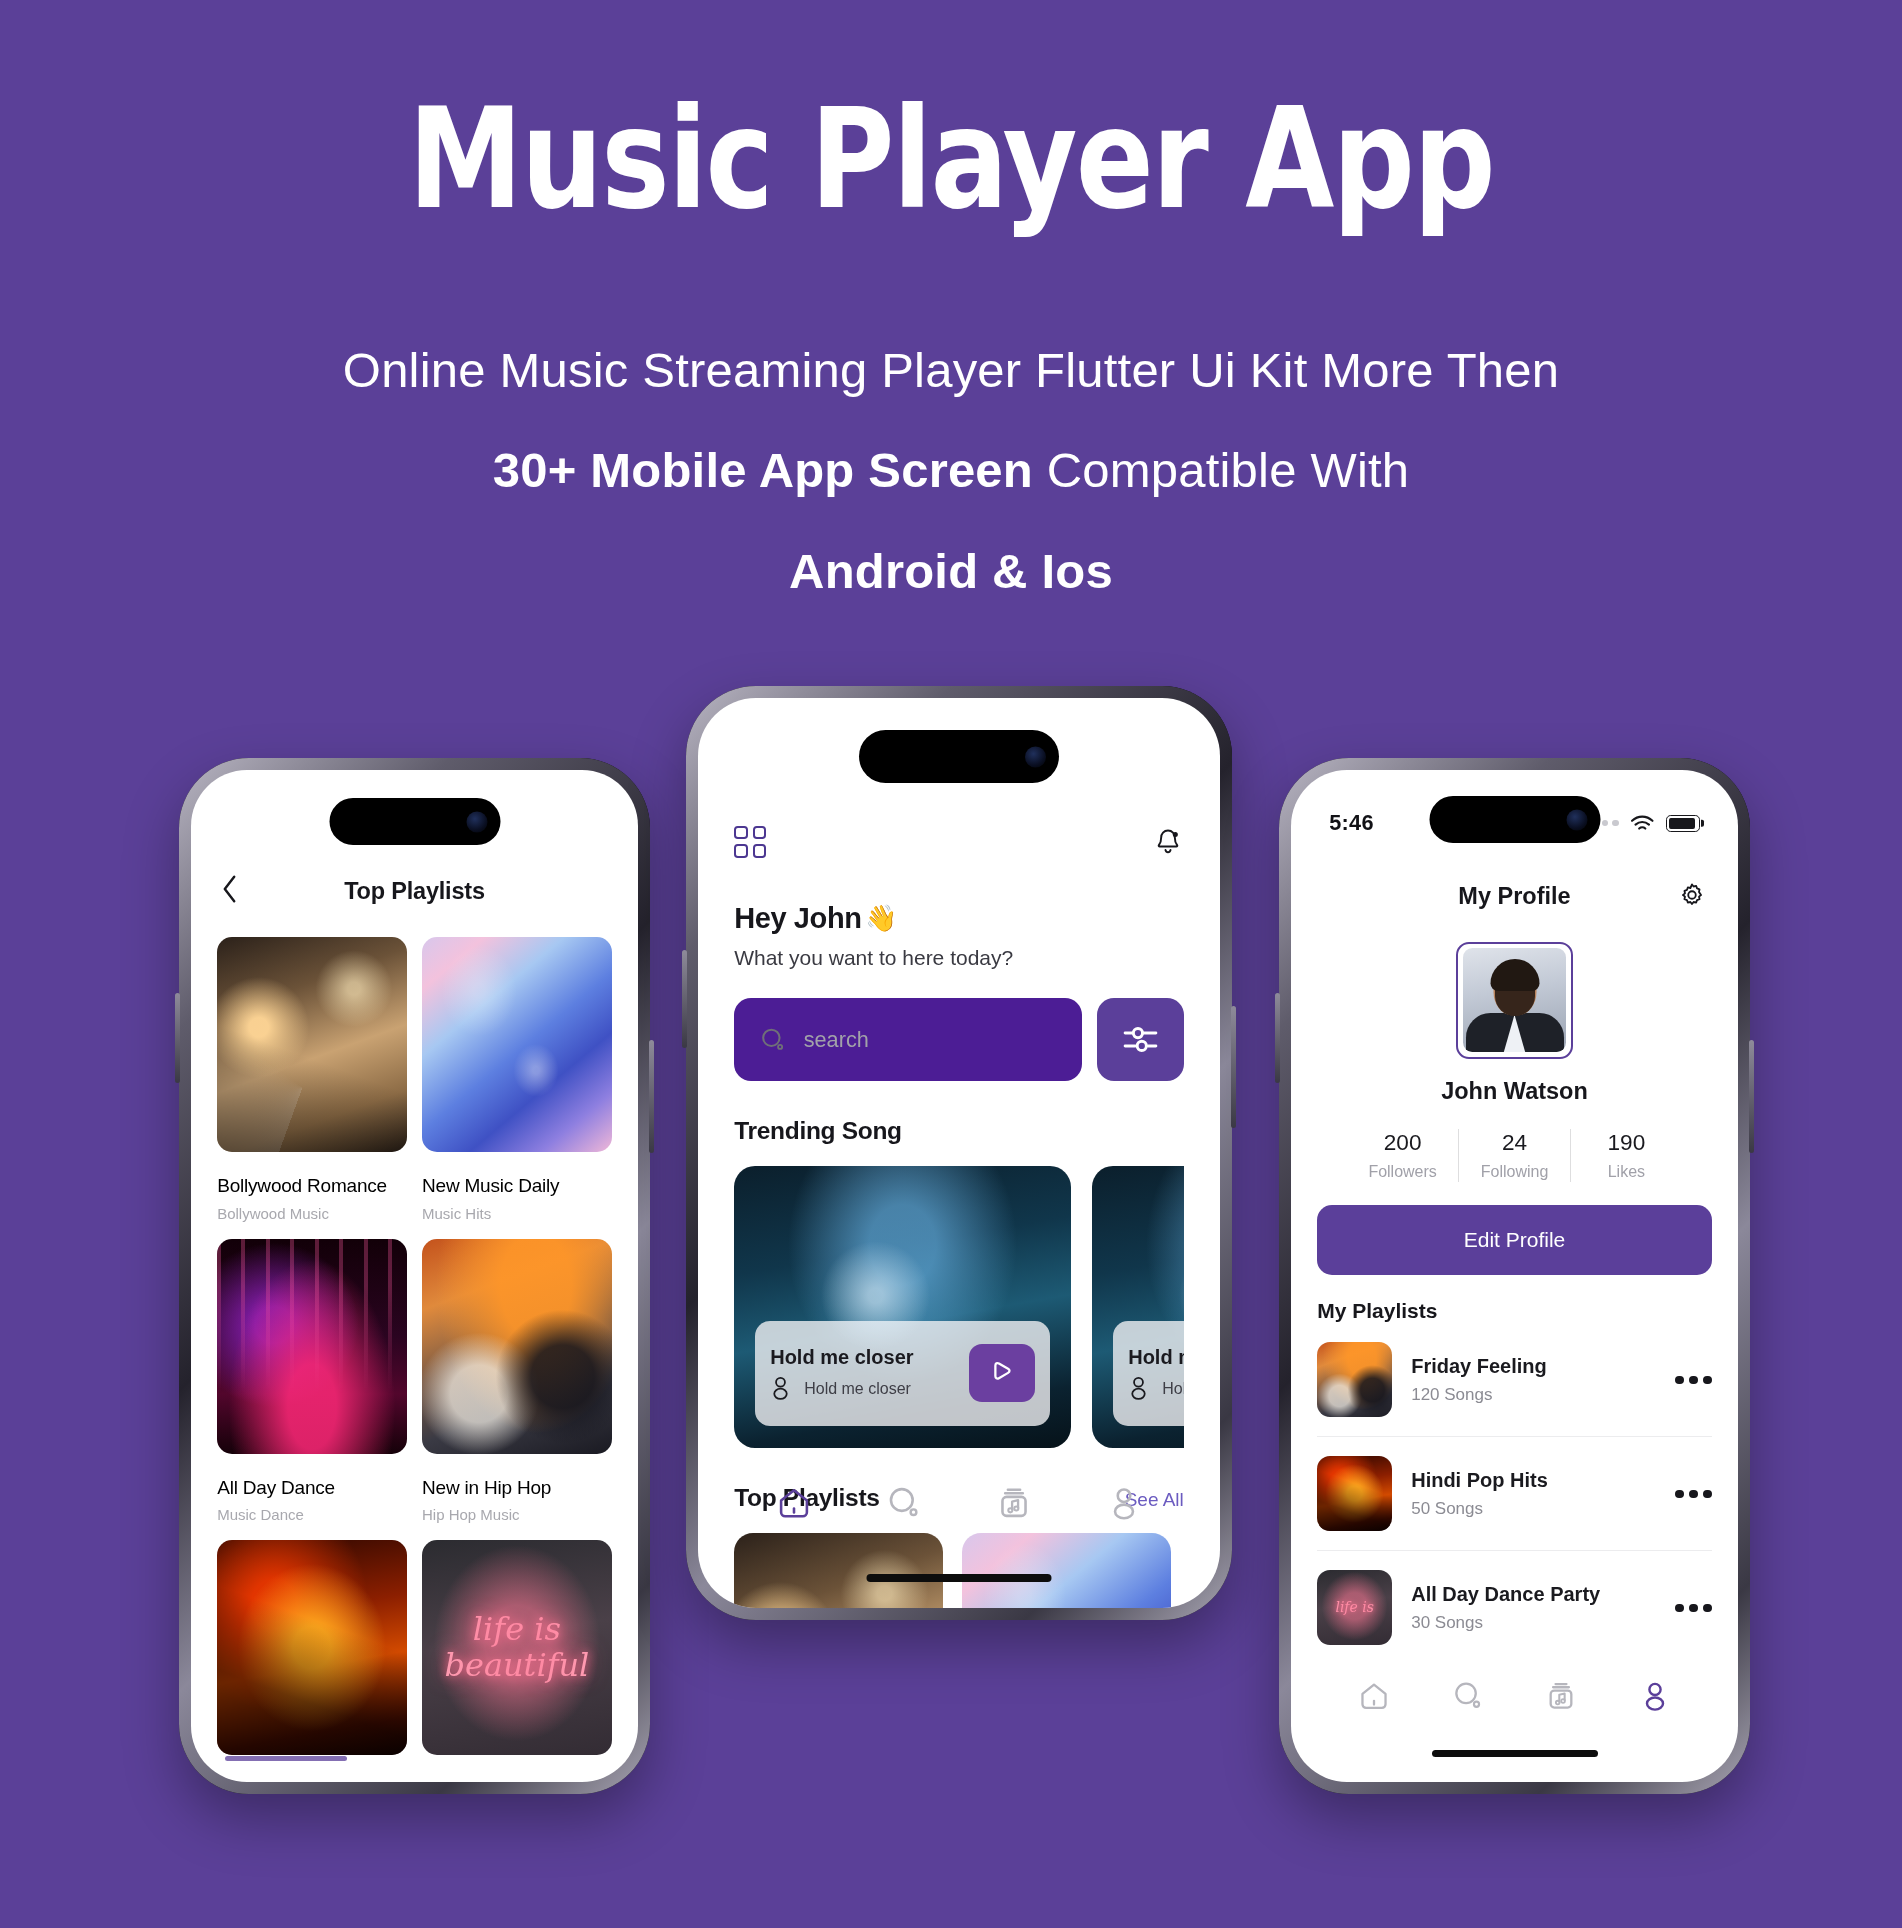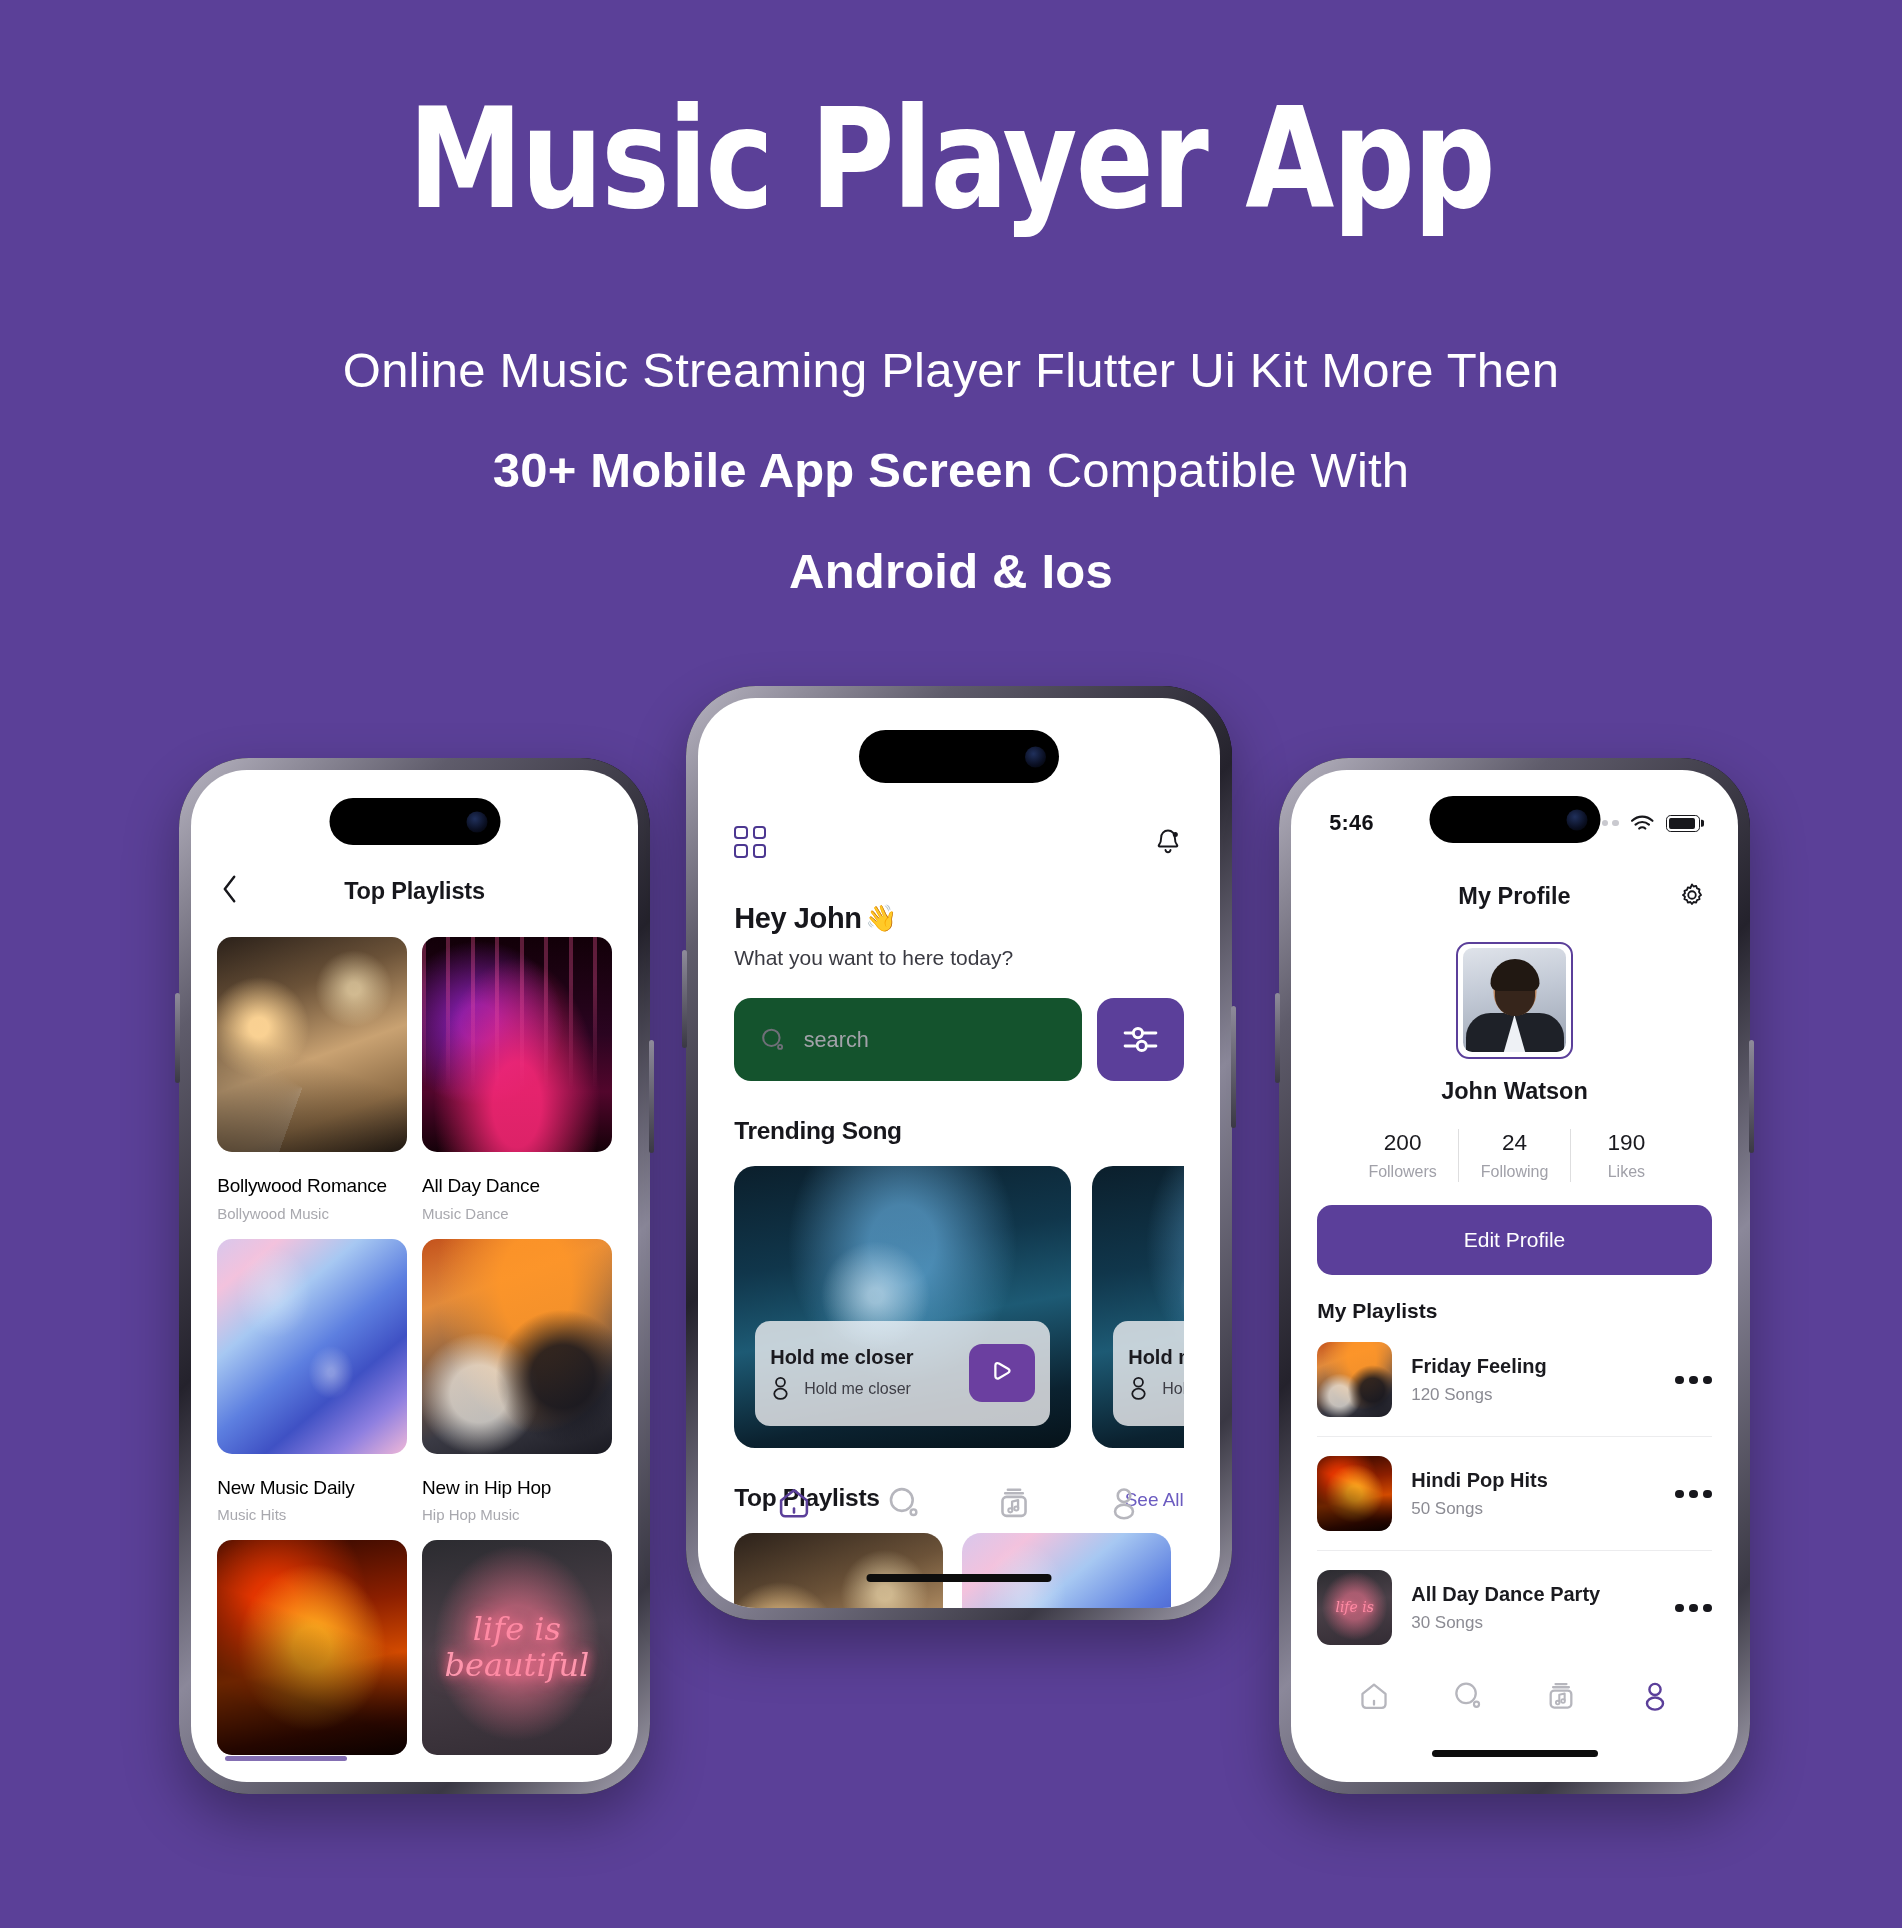--- a/index.html
+++ b/index.html
@@ -113,21 +113,21 @@
   #phone-mid .screen{border-radius:58px;}
   .p2-inner{padding:0 36px;}
   .p2-topbar{display:flex;align-items:center;justify-content:space-between;margin-top:121px;height:45px;}
   .grid-icon{display:grid;grid-template-columns:1fr 1fr;gap:4.7px;width:32px;height:32px;}
   .grid-icon i{display:block;border:2.8px solid #4c3791;border-radius:3.8px;}
   .bell{width:32px;height:32px;}
   .p2-greet{margin-top:38px;font-size:29px;font-weight:700;color:#17171c;letter-spacing:-0.4px;display:flex;align-items:center;gap:3.8px;}
   .p2-greet .wave{font-size:26px;}
   .p2-sub{margin-top:11.3px;font-size:21px;color:#3a3a42;font-weight:400;}
   .p2-searchrow{margin-top:28px;display:flex;align-items:center;gap:15px;}
-  .p2-search{flex:1;height:83px;background:#14532d;border-radius:17px;display:flex;align-items:center;padding:0 24.5px;gap:17px;}
+  .p2-search{flex:1;height:83px;background:#4c1d95;border-radius:17px;display:flex;align-items:center;padding:0 24.5px;gap:17px;}
   .p2-search .ph{font-size:21.7px;color:#a2a2a9;}
   .p2-filter{width:87px;height:83px;background:#5b3f9a;border-radius:17px;display:flex;align-items:center;justify-content:center;}
   .sec-head{margin-top:36px;display:flex;align-items:baseline;justify-content:space-between;}
   .sec-title{font-size:24.5px;font-weight:700;color:#17171c;letter-spacing:-0.3px;}
   .sec-more{font-size:19px;color:#6b5bc0;}
   .trend-row{margin-top:21px;display:flex;gap:21px;overflow:hidden;}
   .trend-card{flex:0 0 337px;height:282px;border-radius:21px;position:relative;overflow:hidden;}
   .art-concert{background:
       radial-gradient(ellipse at 50% 28%, rgba(120,200,255,.55) 0 14%, rgba(0,0,0,0) 48%),
       linear-gradient(170deg,#0b1f2c 0%,#10364b 32%,#1d5a74 55%,#0b2230 82%,#061219 100%);}
@@ -225,28 +225,28 @@
       <div class="p1-title">Top Playlists</div>
     </div>
 
     <div class="p1-grid">
       <div class="pl-card">
         <div class="pl-thumb art-romance"></div>
         <div class="pl-name">Bollywood Romance</div>
         <div class="pl-sub">Bollywood Music</div>
       </div>
       <div class="pl-card">
+        <div class="pl-thumb art-marble"></div>
+        <div class="pl-name">New Music Daily</div>
+        <div class="pl-sub">Music Hits</div>
+      </div>
+      <div class="pl-card">
         <div class="pl-thumb art-dance"></div>
         <div class="pl-name">All Day Dance</div>
         <div class="pl-sub">Music Dance</div>
-      </div>
-      <div class="pl-card">
-        <div class="pl-thumb art-marble"></div>
-        <div class="pl-name">New Music Daily</div>
-        <div class="pl-sub">Music Hits</div>
       </div>
       <div class="pl-card">
         <div class="pl-thumb art-hiphop"></div>
         <div class="pl-name">New in Hip Hop</div>
         <div class="pl-sub">Hip Hop Music</div>
       </div>
       <div class="pl-card">
         <div class="pl-thumb art-guitar"></div>
       </div>
       <div class="pl-card">

